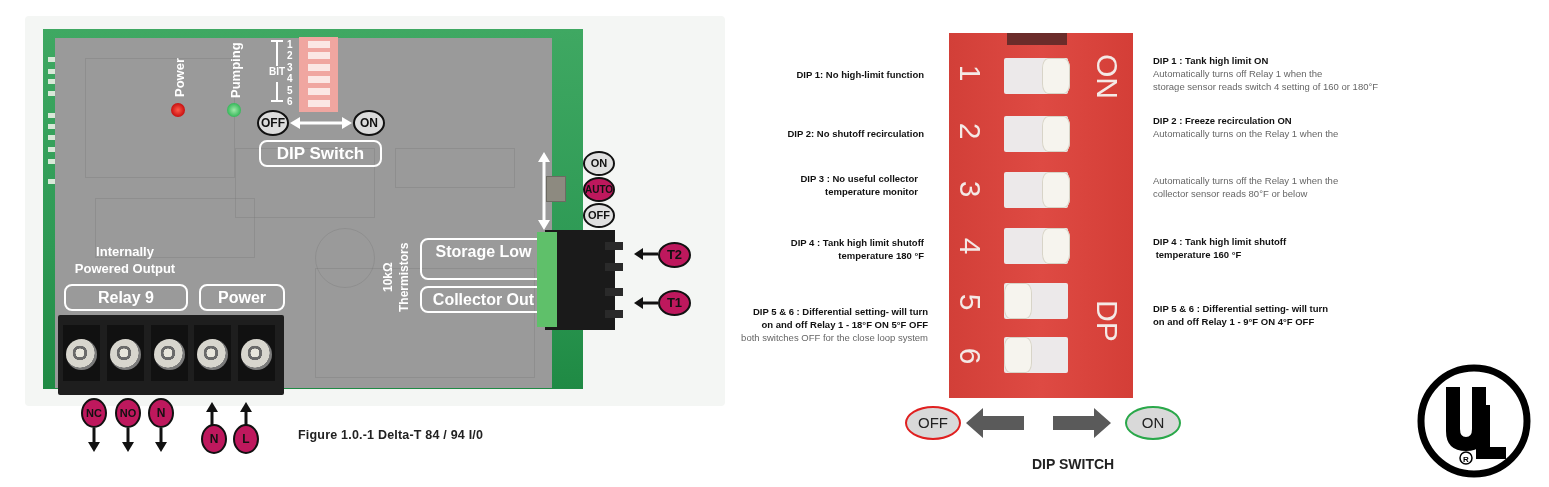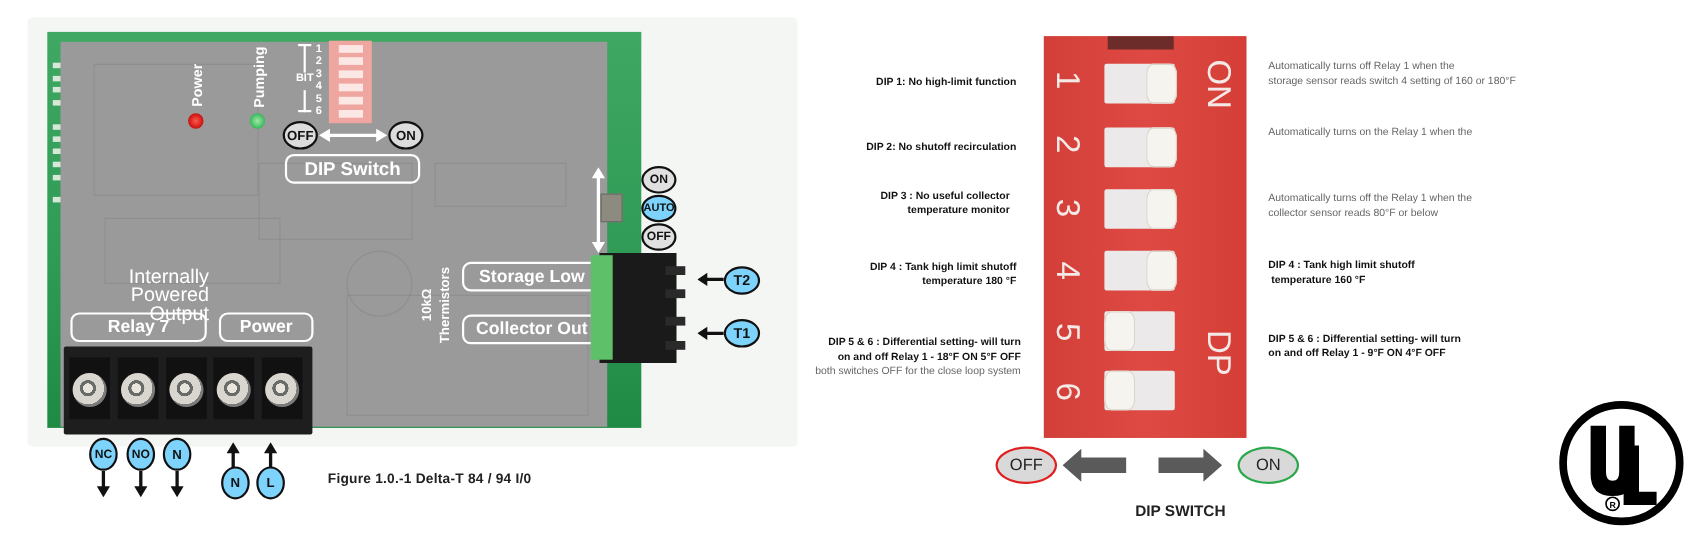--- a/index.html
+++ b/index.html
@@ -22,21 +22,21 @@
   #connector { left: 545px; top: 230px; width: 70px; height: 100px; background:#1a1a1a; }
   #connector .green { position:absolute; left:-8px; top:2px; width:20px; height:95px; background:#5fc06a; }
   #connector .tab { position:absolute; left: 60px; width: 18px; height: 8px; background:#2a2a2a; }
   #slide-switch { left: 546px; top: 176px; width: 20px; height: 26px; background:#8d8a80; border:1px solid #6c6a62; }
 
   .lbl-box { position:absolute; border: 2px solid #ffffff; border-radius: 8px; color:#fff; text-align:center; font-weight:bold; }
   .white-txt { color:#fff; }
 
   .oval { position:absolute; border:2px solid #111; border-radius: 50%; background:#dcdcdc; color:#111;
           font-weight:bold; text-align:center; font-family:"Liberation Sans", sans-serif; }
-  .oval.white { background:#7dd3fc; }
+  .oval.white { background:#be185d; }
 
   .led { position:absolute; width: 14px; height: 14px; border-radius: 50%; }
 
   #fig-caption { left: 298px; top: 428px; font-size: 12.5px; font-weight: bold; color: #222; letter-spacing: 0.2px; }
 
   
   .desc { position:absolute; font-size: 9.5px; line-height: 13px; color: #111; }
   .desc .b { font-weight: bold; }
   .desc .g { color: #666; font-weight: normal; }
   .right-align { text-align: right; }
@@ -123,30 +123,30 @@
 <svg class="abs" style="left:537px;top:152px" width="14" height="78">
   <line x1="7" y1="8" x2="7" y2="70" stroke="#fff" stroke-width="3"></line>
   <polygon points="7,0 1,10 13,10" fill="#fff"></polygon>
   <polygon points="7,78 1,68 13,68" fill="#fff"></polygon>
 </svg>
 <div id="slide-switch" class="abs"></div>
 <div class="oval white" style="left:583px;top:151px;width:32px;height:25px;font-size:11px;line-height:21px;background:#e0e0e0">ON</div>
 <div class="oval white" style="left:583px;top:177px;width:32px;height:25px;font-size:10px;line-height:21px">AUTO</div>
 <div class="oval white" style="left:583px;top:203px;width:32px;height:25px;font-size:11px;line-height:21px;background:#e0e0e0">OFF</div>
 
-<div class="abs white-txt" style="left:60px;top:243px;width:130px;text-align:right;font-size:18px;line-height:17px;font-weight:normal">
+<div class="abs white-txt" style="left:60px;top:243px;width:130px;text-align:center;font-size:13px;line-height:17px;font-weight:bold">
   <div>Internally</div>
   <div>Powered Output</div>
 </div>
-<div class="lbl-box" style="left:64px;top:284px;width:124px;height:27px;font-size:16px;line-height:23px">Relay 7</div>
+<div class="lbl-box" style="left:64px;top:284px;width:124px;height:27px;font-size:16px;line-height:23px">Relay 9</div>
 <div class="lbl-box" style="left:199px;top:284px;width:86px;height:27px;font-size:16px;line-height:23px">Power</div>
 
 <div class="abs white-txt" style="left:381px;top:292px;font-size:12px;font-weight:bold;transform:rotate(-90deg);transform-origin:left top">10kΩ</div>
 <div class="abs white-txt" style="left:397px;top:312px;font-size:12px;font-weight:bold;transform:rotate(-90deg);transform-origin:left top">Thermistors</div>
-<div class="lbl-box" style="left:420px;top:238px;width:127px;height:27px;font-size:16px;line-height:23px">Storage Low</div>
+<div class="lbl-box" style="left:420px;top:238px;width:127px;height:42px;font-size:16px;line-height:23px">Storage Low</div>
 <div class="lbl-box" style="left:420px;top:286px;width:127px;height:27px;font-size:16px;line-height:23px">Collector Out</div>
 
 <div id="connector" class="abs">
   <div class="green"></div>
   <div class="tab" style="top:12px"></div>
   <div class="tab" style="top:33px"></div>
   <div class="tab" style="top:58px"></div>
   <div class="tab" style="top:80px"></div>
 </div>
 <svg class="abs" style="left:634px;top:247px" width="24" height="14">
@@ -267,24 +267,26 @@
 <svg class="arrow-grey abs" style="left:966px;top:408px" width="58" height="30">
   <polygon points="0,15 17,0 17,8 58,8 58,22 17,22 17,30" fill="#5a5a5a"></polygon>
 </svg>
 <svg class="arrow-grey abs" style="left:1053px;top:408px" width="58" height="30">
   <polygon points="58,15 41,0 41,8 0,8 0,22 41,22 41,30" fill="#5a5a5a"></polygon>
 </svg>
 <div class="bottom-oval" style="left:1125px;top:406px;border:2px solid #2aa84a">ON</div>
 <div id="dip-title" class="abs">DIP SWITCH</div>
 
 <div class="desc" style="left:1153px;top:54px;width:300px">
+  <div class="b">DIP 1 : Tank high limit ON</div>
   <div class="g">Automatically turns off Relay 1 when the</div>
   <div class="g">storage sensor reads switch 4 setting of 160 or 180°F</div>
 </div>
 <div class="desc" style="left:1153px;top:114px;width:300px">
+  <div class="b">DIP 2 : Freeze recirculation ON</div>
   <div class="g">Automatically turns on the Relay 1 when the</div>
 </div>
 <div class="desc" style="left:1153px;top:174px;width:300px">
   <div class="g">Automatically turns off the Relay 1 when the</div>
   <div class="g">collector sensor reads 80°F or below</div>
 </div>
 <div class="desc" style="left:1153px;top:235px;width:300px">
   <div class="b">DIP 4 : Tank high limit shutoff</div>
   <div class="b" style="white-space:pre"> temperature 160 °F</div>
 </div>

